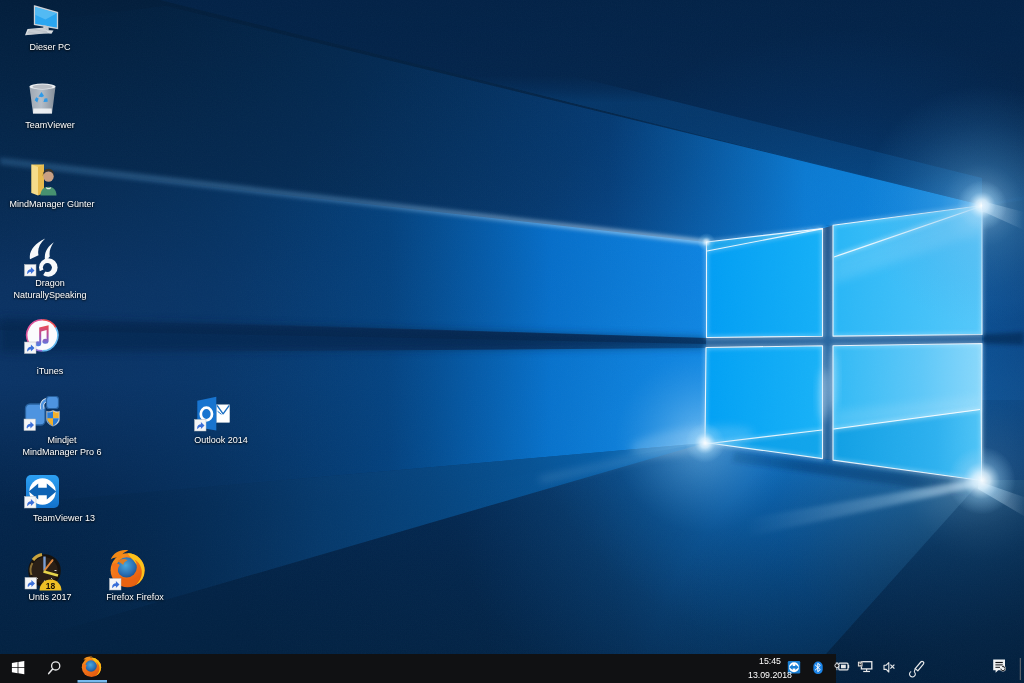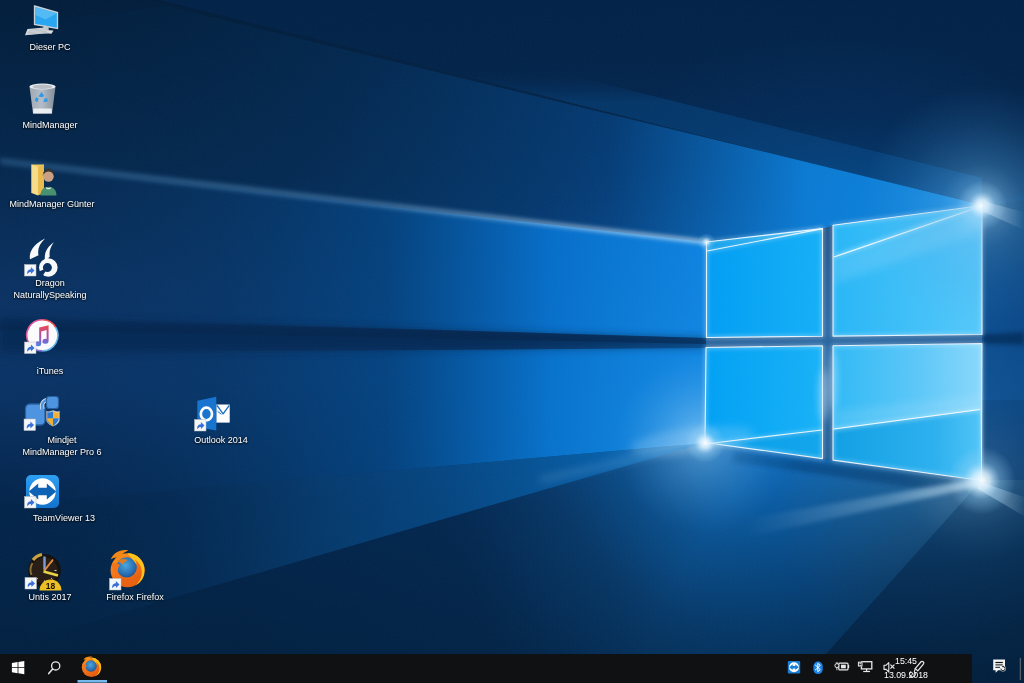--- a/index.html
+++ b/index.html
@@ -1,18 +1,18 @@
 <!DOCTYPE html>
 <html><head><meta charset="utf-8">
 <style>
 html,body{margin:0;padding:0;width:1024px;height:683px;overflow:hidden;background:#0a1c38;font-family:"Liberation Sans",sans-serif;}
 #desk{position:relative;width:1024px;height:683px;}
 #wall{position:absolute;left:0;top:0;}
 .lbl{position:absolute;color:#fff;font-size:9px;line-height:12px;text-align:center;text-shadow:0 1px 2px rgba(0,0,0,.85),0 0 3px rgba(0,0,0,.6);will-change:transform;padding-left:16px;}
-#bar{position:absolute;left:0;top:654px;width:972px;height:29px;background:#101113;}
+#bar{position:absolute;left:0;top:654px;width:836px;height:29px;background:#101113;}
 </style></head>
 <body>
 <div id="desk">
 <svg id="wall" width="1024" height="683" viewBox="0 0 1024 683">
 <defs>
 <linearGradient id="base" x1="0" y1="0" x2="0" y2="683" gradientUnits="userSpaceOnUse">
  <stop offset="0" stop-color="#021d3b"></stop>
  <stop offset="0.26" stop-color="#05284e"></stop>
  <stop offset="0.42" stop-color="#0a3161"></stop>
  <stop offset="0.56" stop-color="#0a3365"></stop>
@@ -394,21 +394,21 @@
  <rect x="216.4" y="404.8" width="13.2" height="17.6" fill="#ffffff" stroke="#d8dde2" stroke-width="0.5"></rect>
  <path d="M217,405.3 L223.1,413.8 L229.3,405.3" fill="none" stroke="#1a6fc4" stroke-width="1.4" stroke-linejoin="round"></path>
  <path d="M217.6,411.3 L221.4,414.3" fill="none" stroke="#1a6fc4" stroke-width="1"></path>
  <polygon points="197.3,400.8 216.3,396.8 216.3,430.6 197.3,427.2" fill="#1874cf"></polygon>
  <ellipse cx="206.4" cy="414" rx="5.6" ry="6.3" fill="none" stroke="#ffffff" stroke-width="2.7"></ellipse>
 </g>
 <use href="#scut" x="194.5" y="419.5"></use>
 </svg>
 
 <div class="lbl" style="left:42px;top:40.8px;transform:translateX(-50%)">Dieser PC</div>
-<div class="lbl" style="left:42px;top:119.4px;transform:translateX(-50%)">MindManager</div>
+<div class="lbl" style="left:42px;top:119.4px;transform:translateX(-50%)">TeamViewer</div>
 <div class="lbl" style="left:43.5px;top:198px;transform:translateX(-50%)">MindManager Günter</div>
 <div class="lbl" style="left:42px;top:276.6px;transform:translateX(-50%)">Dragon<br>NaturallySpeaking</div>
 <div class="lbl" style="left:42px;top:365px;transform:translateX(-50%)">iTunes</div>
 <div class="lbl" style="left:54px;top:433.8px;transform:translateX(-50%)">Mindjet<br>MindManager Pro 6</div>
 <div class="lbl" style="left:56px;top:512.4px;transform:translateX(-50%)">TeamViewer 13</div>
 <div class="lbl" style="left:42px;top:591.1px;transform:translateX(-50%)">Untis 2017</div>
 <div class="lbl" style="left:127px;top:591.1px;transform:translateX(-50%)">Firefox Firefox</div>
 <div class="lbl" style="left:213px;top:433.8px;transform:translateX(-50%)">Outlook 2014</div>
 
 <div id="bar">

